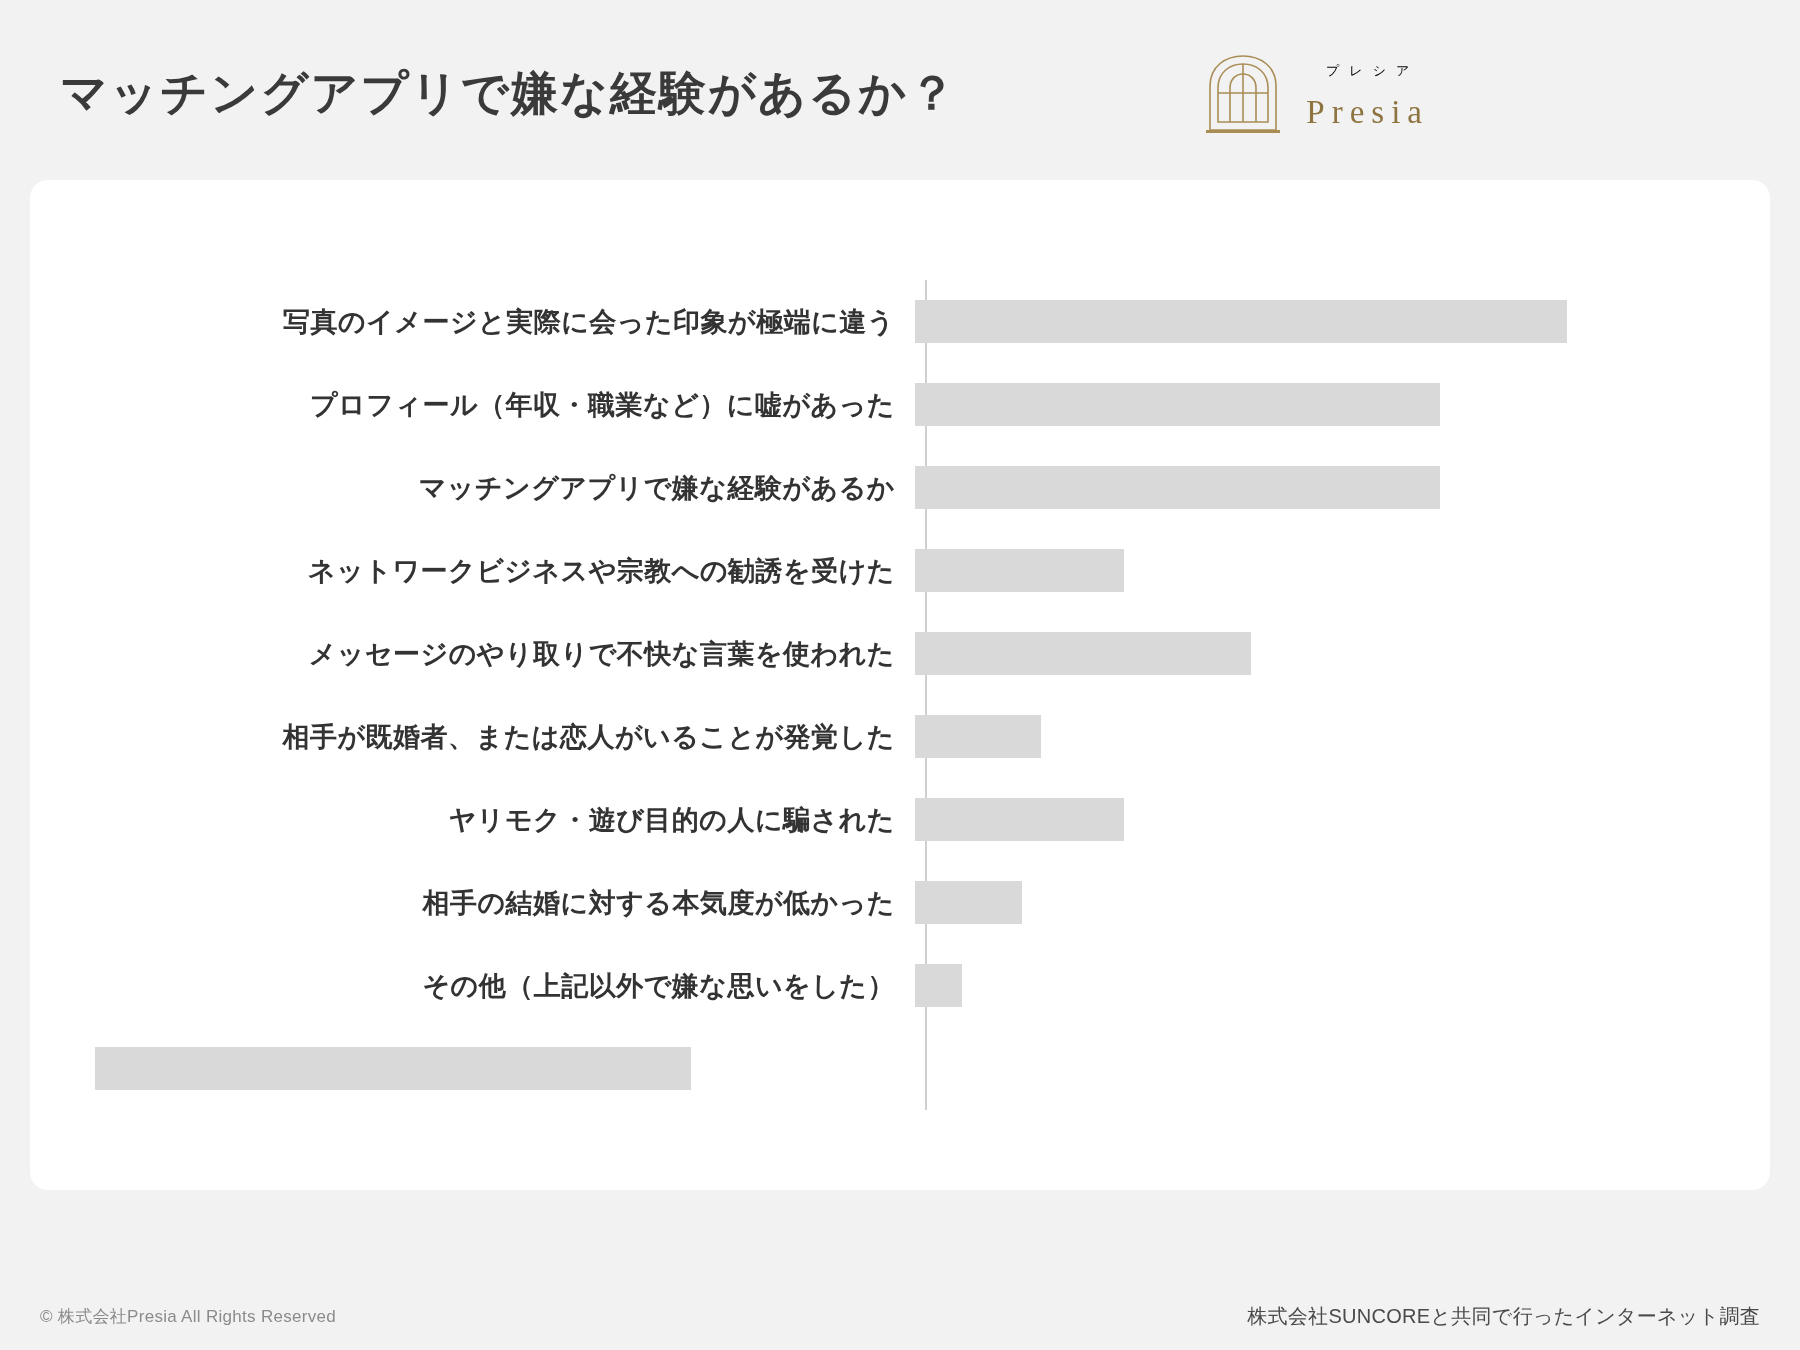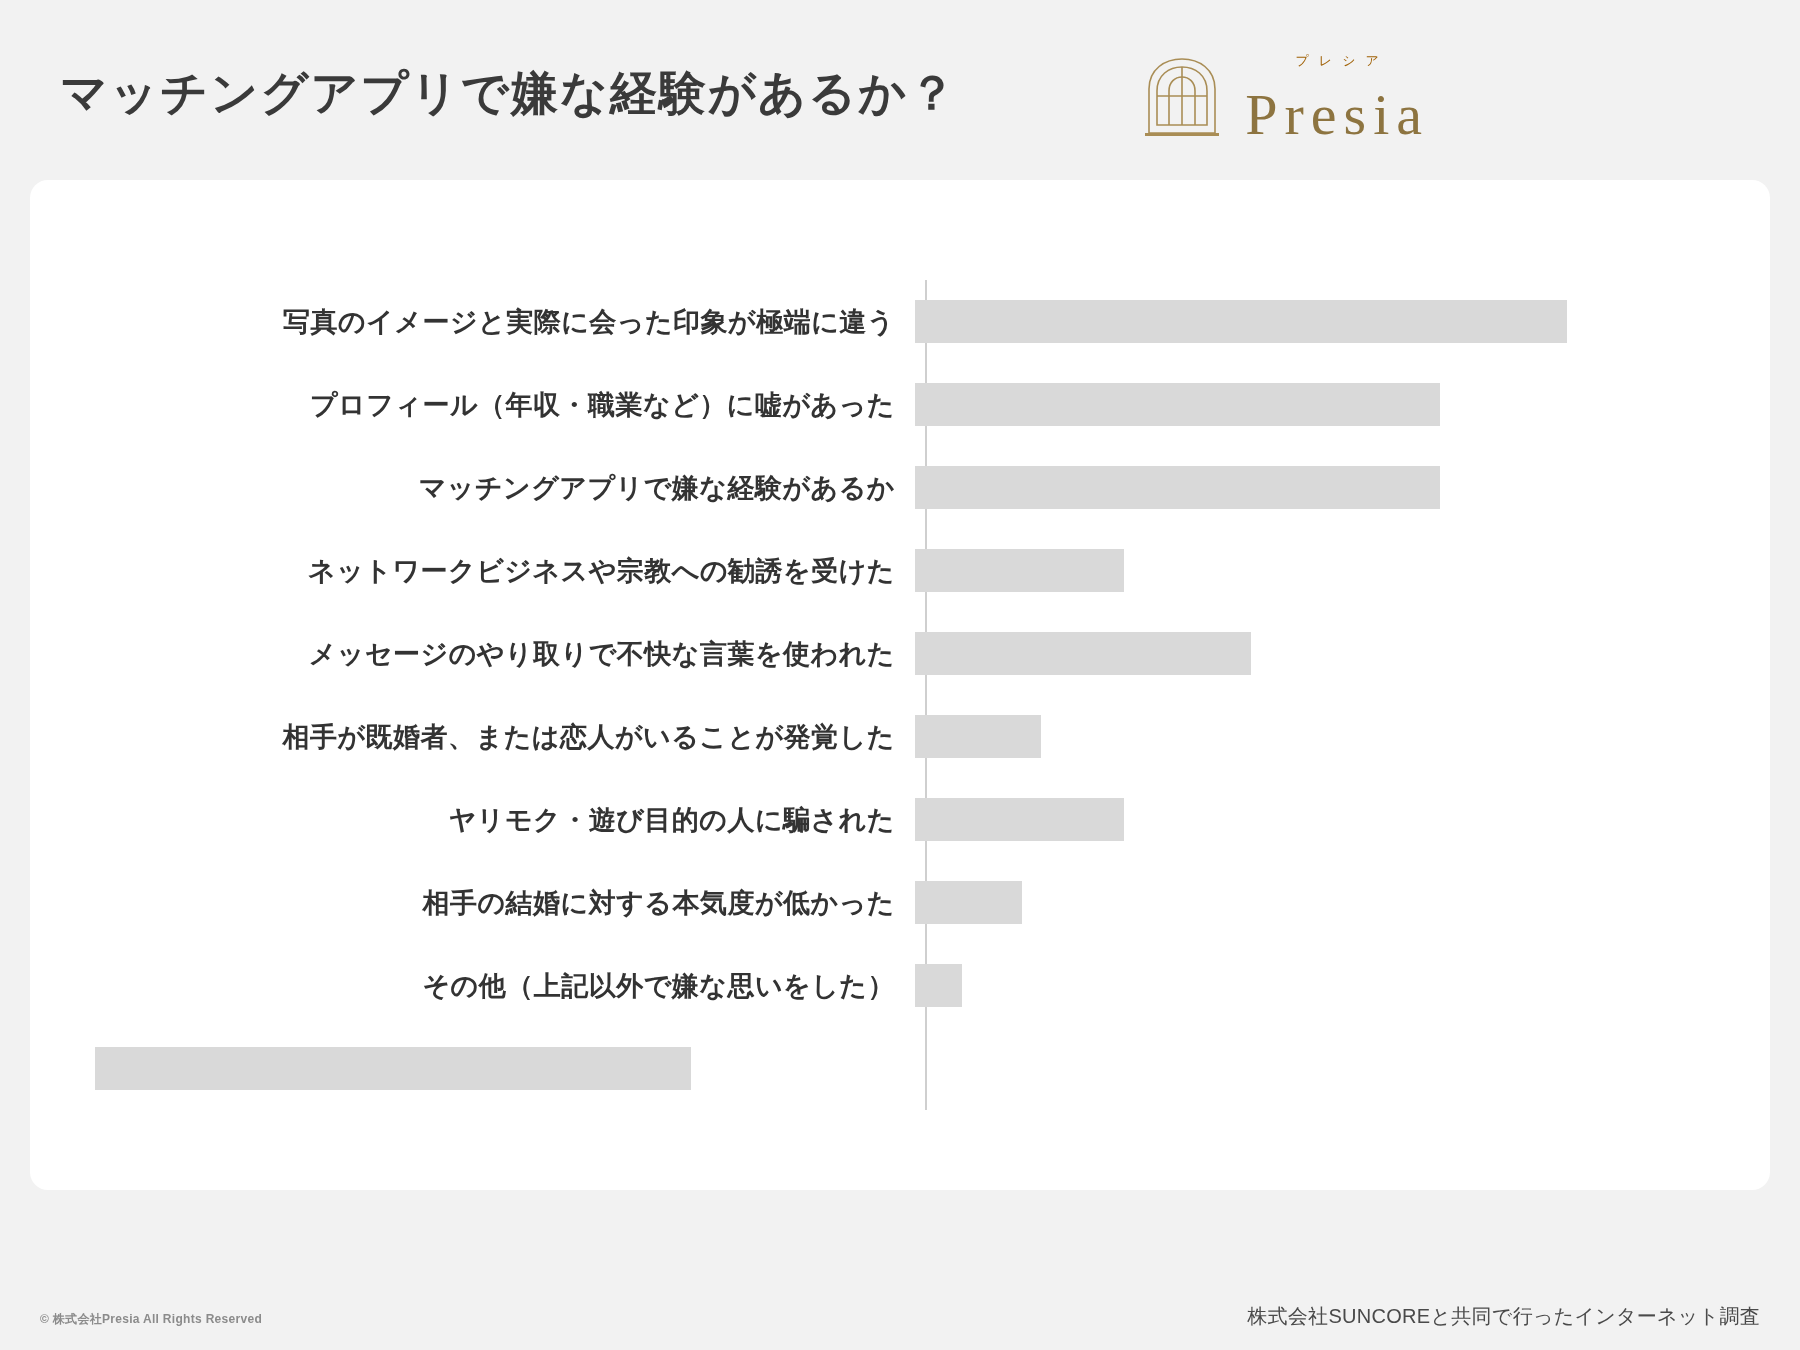--- a/index.html
+++ b/index.html
@@ -50,26 +50,26 @@
   }
   .logo-text {
     position: relative;
     display: flex;
     flex-direction: column;
     align-items: center;
   }
   .logo-kana {
     font-size: 13px;
     letter-spacing: 10px;
-    color: #a16207;
+    color: #000000;
     margin-bottom: 16px;
     padding-left: 10px;
   }
   .logo-name {
-    font-size: 58px;
+    font-size: 33px;
     letter-spacing: 7px;
     color: #8d7440;
     font-family: "Liberation Serif", "DejaVu Serif", serif;
     line-height: 1;
   }
 
   
   .card {
     position: absolute;
     left: 30px;
@@ -134,23 +134,23 @@
   .bar {
     height: 43px;
     background: #d9d9d9;
   }
 
   
   .footer-left {
     position: absolute;
     left: 40px;
     bottom: 22px;
-    font-size: 12px;
+    font-size: 17px;
     color: #8b8b8b;
-    font-weight: bold;
+    font-weight: normal;
     letter-spacing: 0.3px;
   }
   .footer-right {
     position: absolute;
     right: 40px;
     bottom: 20px;
     font-size: 20px;
     color: #4a4a4a;
     font-weight: normal;
     letter-spacing: 0.3px;

